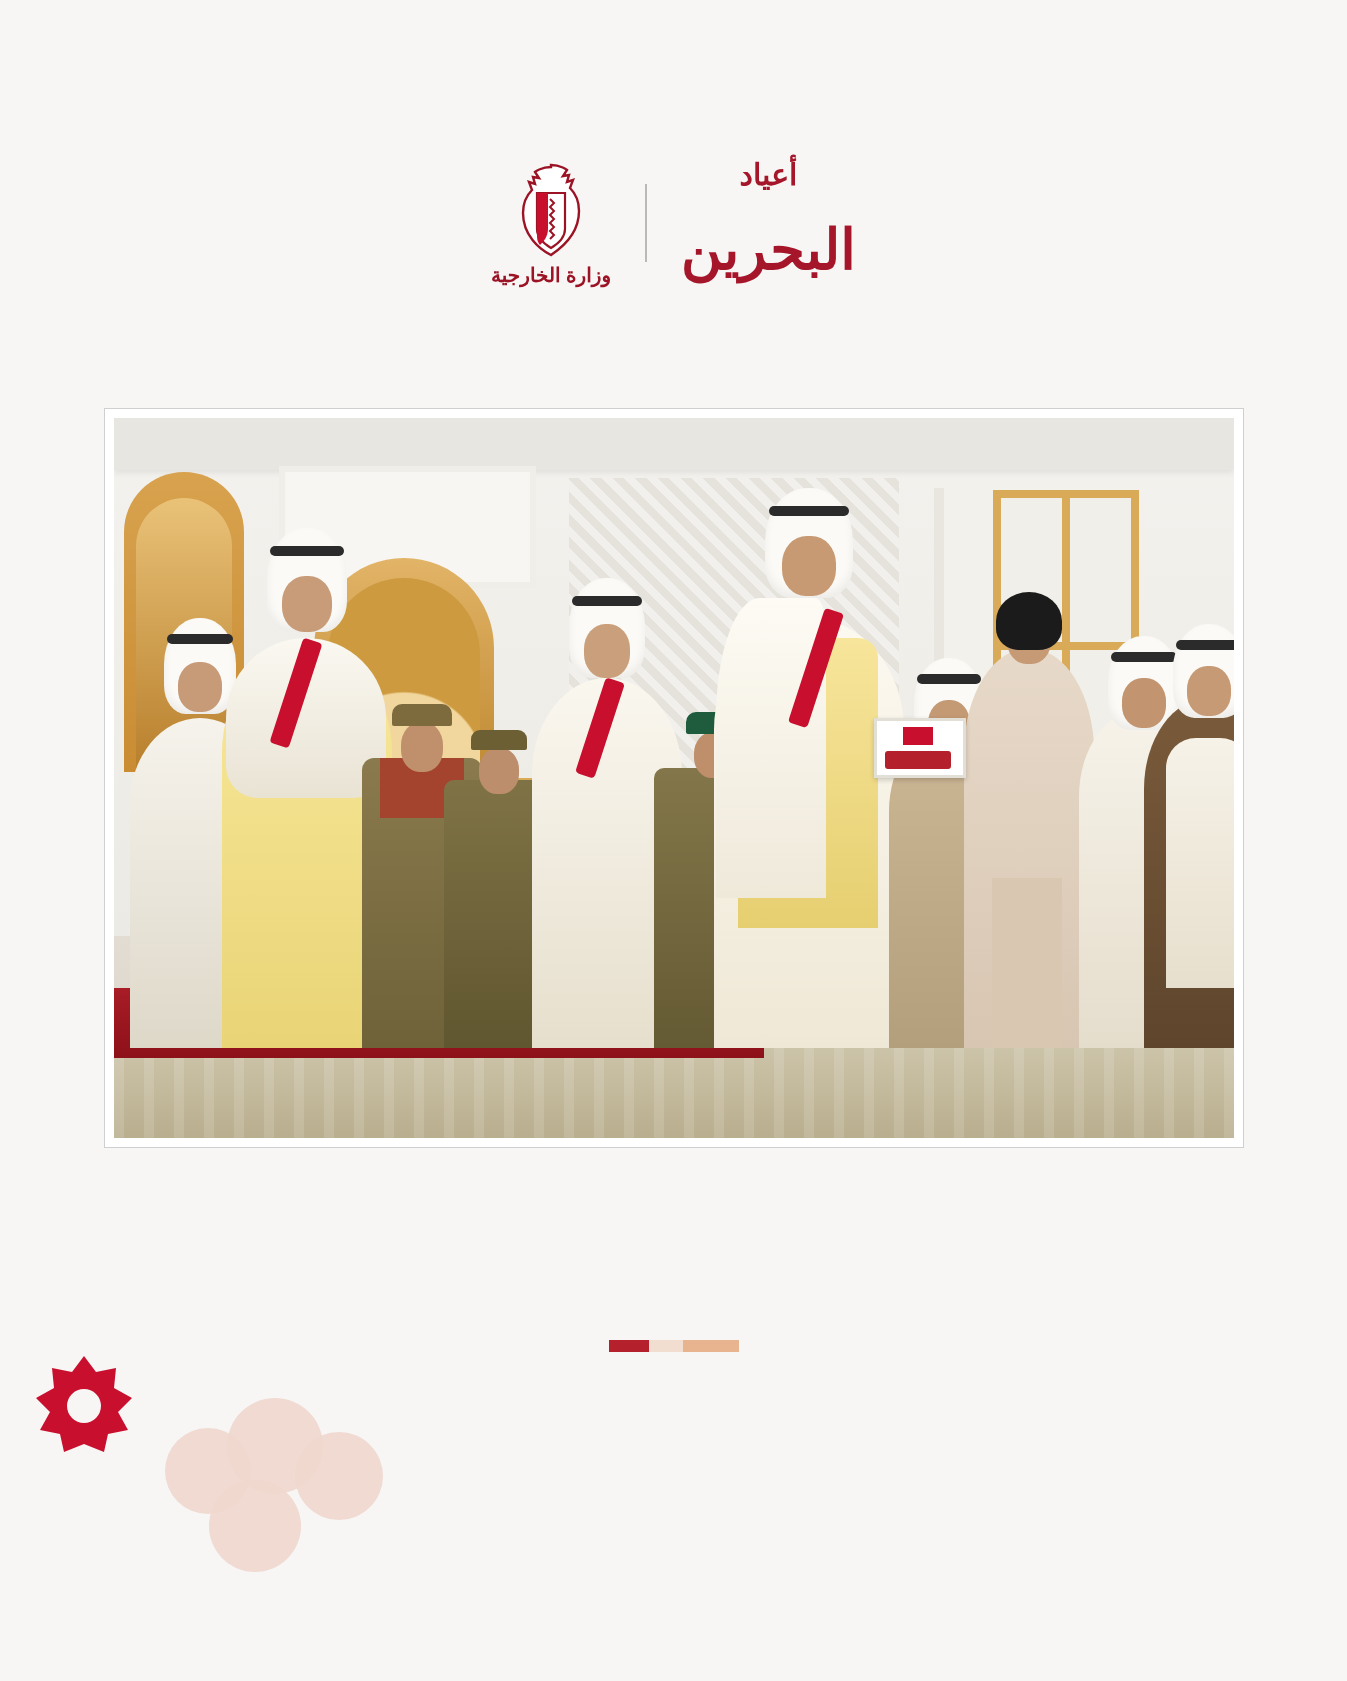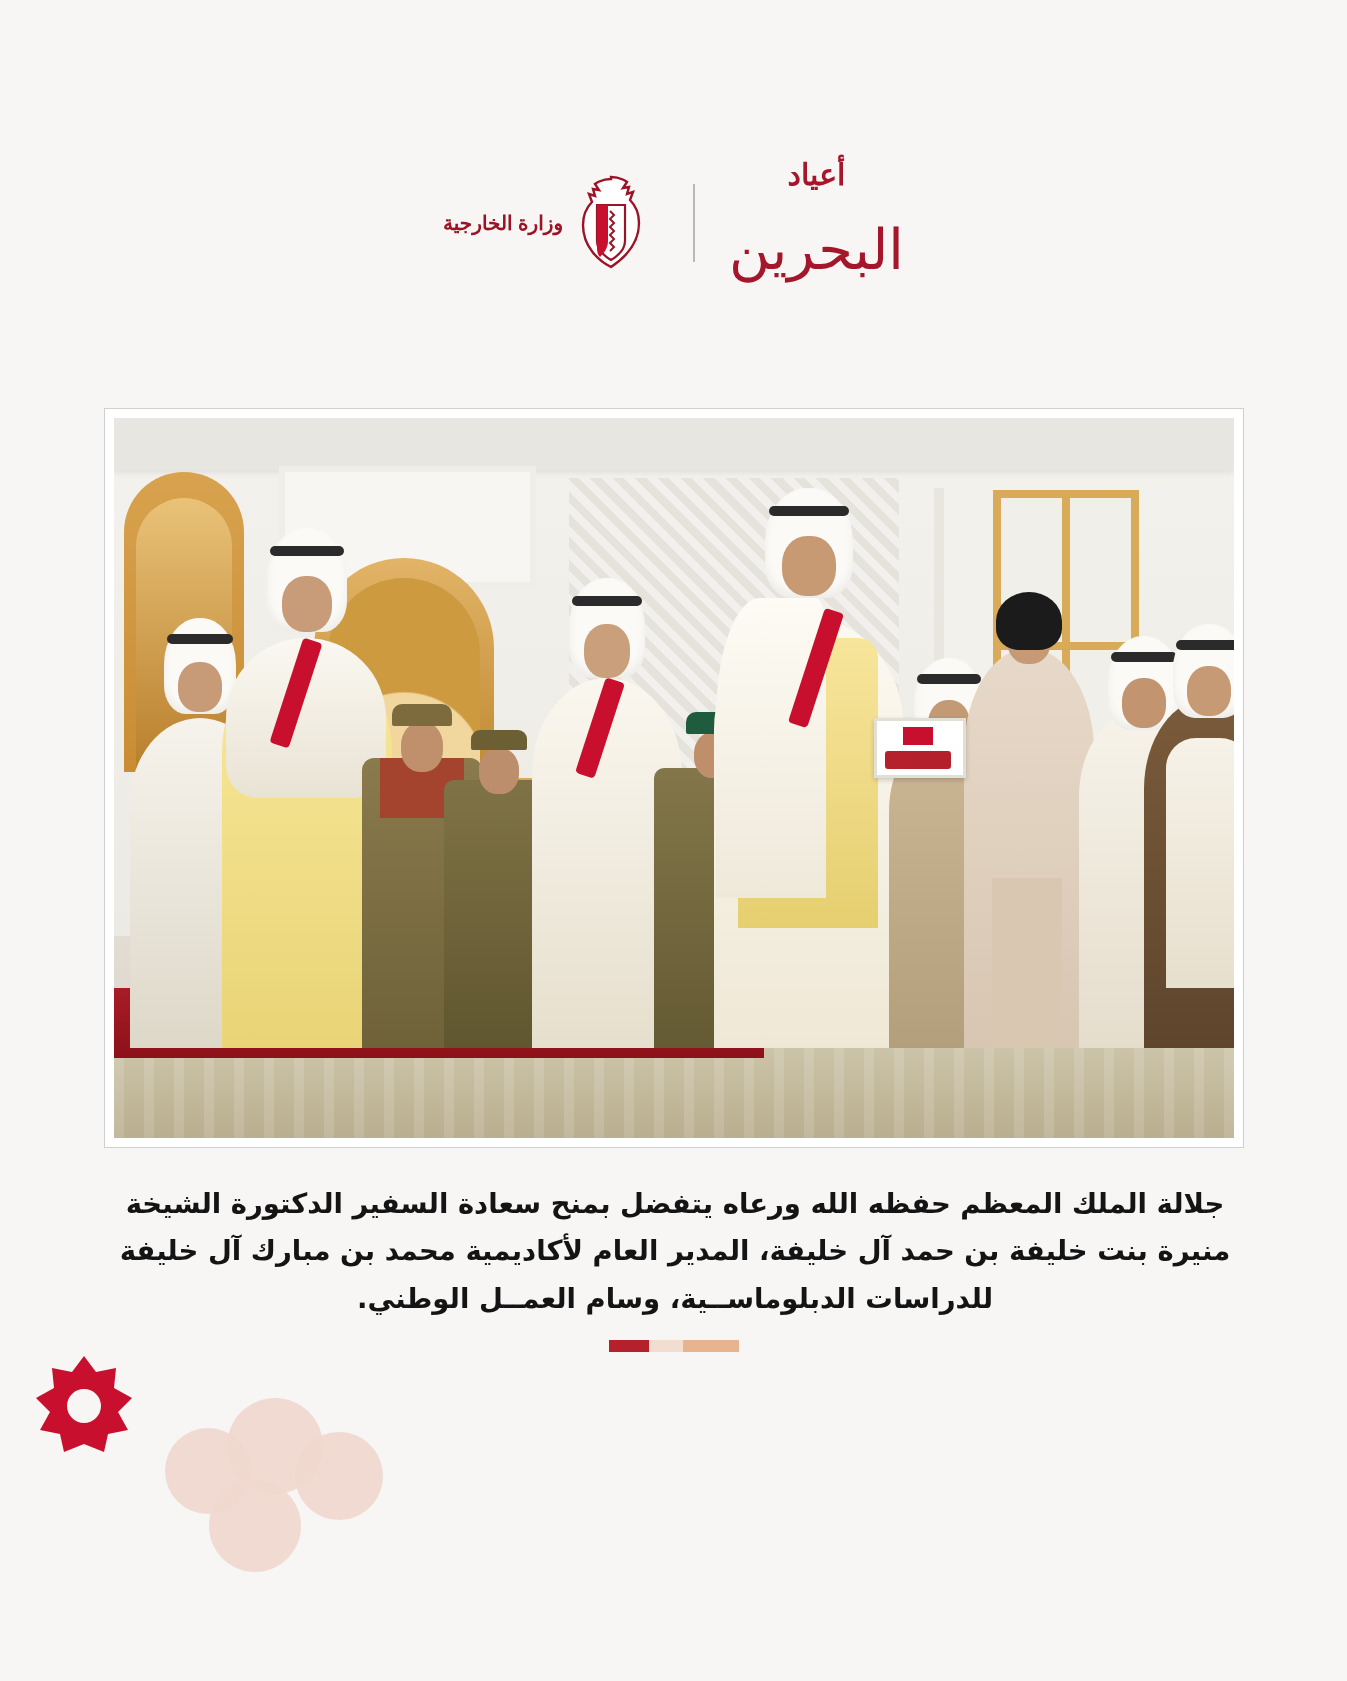--- a/index.html
+++ b/index.html
@@ -44,31 +44,31 @@
     transform: translateY(-4px);
     gap: 28px;
   }
   .logo-text .l1 {
     font-size: 30px;
     font-weight: bold;
     letter-spacing: 1px;
   }
   .logo-text .l2 {
     font-size: 56px;
-    font-weight: normal;
+    font-weight: bold;
     margin-top: 4px;
   }
   .divider-bar {
     width: 2px;
     height: 78px;
     background: #b9b9b9;
   }
   .ministry {
     display: flex;
-    flex-direction: row;
+    flex-direction: column;
     align-items: center;
     gap: 0;
   }
   .crest {
     width: 96px;
     height: 104px;
     position: relative;
   }
   .ministry-name {
     font-size: 20px;
@@ -398,21 +398,20 @@
       <div class="figure" style="left:1030px;width:130px;height:430px;">
         <div class="robe" style="height:350px;background:linear-gradient(180deg,#7a5b3b,#5e452c);"></div>
         <div style="position:absolute;bottom:60px;left:22px;width:84px;height:250px;background:linear-gradient(180deg,#f6f2e8,#e7dfcd);border-radius:30px 30px 0 0;"></div>
         <div class="ghutra" style="top:6px;width:72px;height:94px;"></div>
         <div class="agal" style="top:22px;width:66px;"></div>
         <div class="head" style="top:48px;width:44px;height:50px;background:#c69a74;"></div>
       </div>
     </div>
   </div>
 
-  <div class="caption">جلالة الملك المعظم حفظه الله ورعاه يتفضل بمنح سعادة السفير الدكتورة الشيخة منيرة بنت خليفة بن حمد آل خليفة، المدير العام لأكاديمية محمد بن مبارك آل خليفة للدراسات الدبلوماســية، وسام العمــل الوطني.</div>
 
   <div class="accent-bars">
     <span class="b1"></span>
     <span class="b2"></span>
     <span class="b3"></span>
   </div>
 
   <div class="star">
     <svg viewBox="0 0 96 96" width="96" height="96" aria-hidden="true">
       <path d="M48 0 L60 16 L80 12 L78 32 L96 42 L82 56 L92 74 L72 78 L68 96 L48 88 L28 96 L24 78 L4 74 L14 56 L0 42 L18 32 L16 12 L36 16 Z" fill="#c8102e"></path>

